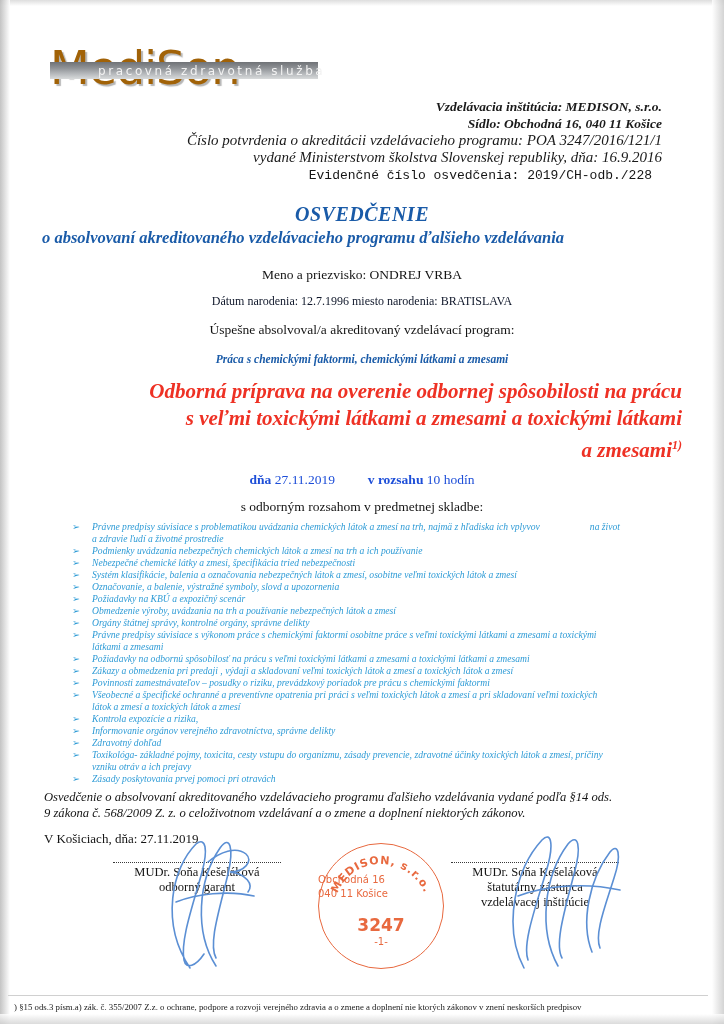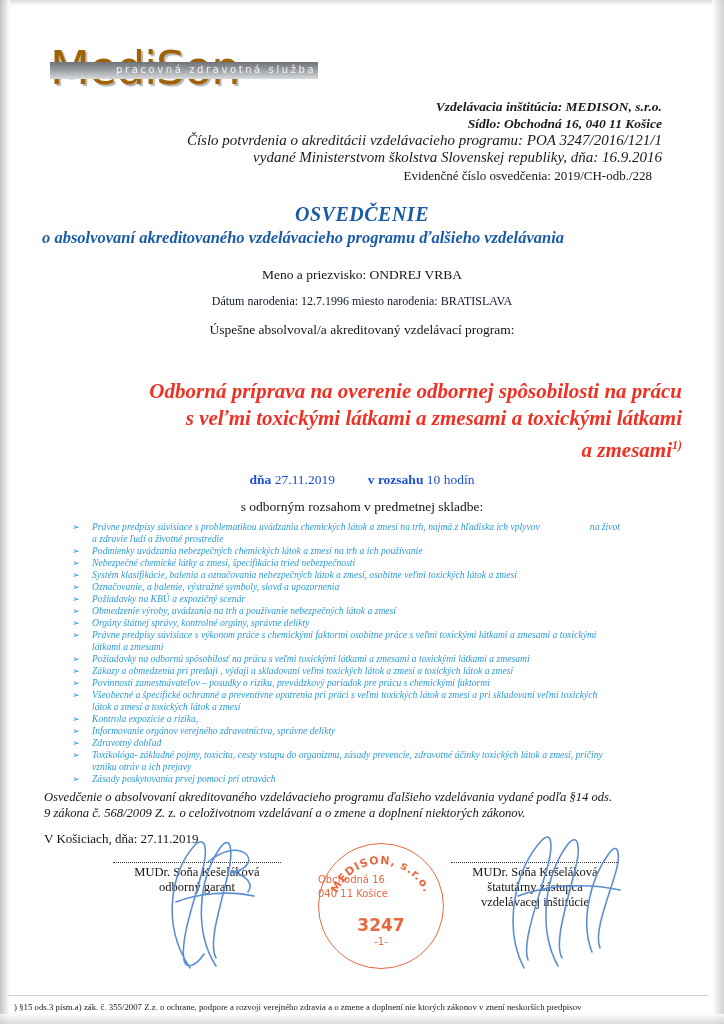--- a/index.html
+++ b/index.html
@@ -25,31 +25,31 @@
     letter-spacing:-1px;line-height:44px;color:#a16207;
     text-shadow:2px 2px 1px rgba(120,120,120,.55);
     margin-top:28px;
   }
   .logo-word .cap{font-size:46px;}
   .logo-bar{
     position:absolute;left:0;top:44px;width:268px;height:17px;
     background:linear-gradient(to bottom,#6f7276 0%,#8e9195 35%,#b7babd 70%,#d8dadb 100%);
   }
   .logo-tag{
-    position:absolute;left:66px;top:46px;width:210px;
-    font-family:"DejaVu Sans",sans-serif;font-size:10px;color:#f2f2f2;
+    position:absolute;left:48px;top:46px;width:210px;
+    font-family:"DejaVu Sans",sans-serif;font-size:12px;color:#f2f2f2;
     letter-spacing:2.6px;white-space:nowrap;
   }
 
   
   .inst{position:absolute;left:62px;top:98px;width:600px;text-align:right;
     font-style:italic;font-weight:bold;font-size:13.5px;color:#1a1a1a;line-height:17px;}
   .inst .l3,.inst .l4{font-weight:normal;font-size:15px;}
   .evid{position:absolute;left:62px;top:168px;width:620px;text-align:right;
-    font-size:13px;color:#151515;padding-right:30px;box-sizing:border-box;}
+    font-size:13px;color:#151515;padding-right:30px;box-sizing:border-box;font-family:Liberation Mono, monospace;}
 
   
   .osv{position:absolute;left:42px;top:203px;width:640px;text-align:center;
     font-style:italic;font-weight:bold;font-size:20px;color:#1a5ba8;letter-spacing:.5px;}
   .osv-sub{position:absolute;left:42px;top:228px;width:640px;text-align:left;
     font-style:italic;font-weight:bold;font-size:16.5px;color:#1a5ba8;}
 
   .meno{position:absolute;left:42px;top:267px;width:640px;text-align:center;
     font-size:13.5px;color:#141414;}
   .datum{position:absolute;left:42px;top:294px;width:640px;text-align:center;
@@ -138,20 +138,21 @@
   </div>
   <div class="evid">Evidenčné číslo osvedčenia:  2019/CH-odb./228</div>
 
   <div class="osv">OSVEDČENIE</div>
   <div class="osv-sub">o absolvovaní akreditovaného vzdelávacieho programu ďalšieho vzdelávania</div>
 
   <div class="meno">Meno a priezvisko:  ONDREJ  VRBA</div>
   <div class="datum">Dátum narodenia: 12.7.1996  miesto  narodenia: BRATISLAVA</div>
   <div class="uspesne">Úspešne absolvoval/a akreditovaný vzdelávací program:</div>
 
+  <div class="prog-sub">Práca s chemickými faktormi, chemickými látkami a zmesami</div>
 
   <div class="prog">
     <div>Odborná príprava na overenie odbornej spôsobilosti na prácu</div>
     <div>s veľmi toxickými látkami a zmesami  a toxickými látkami</div>
     <div><span>a zmesami</span><sup>1)</sup></div>
   </div>
 
   <div class="dna">
     <b>dňa</b>
     <span>27.11.2019</span>

